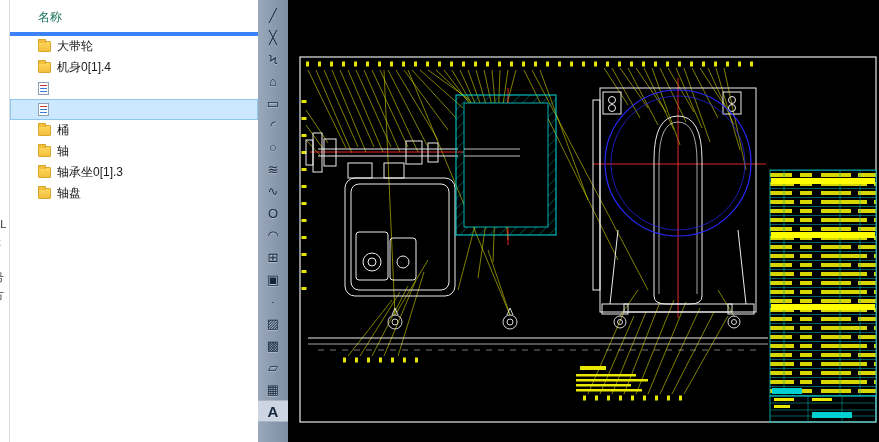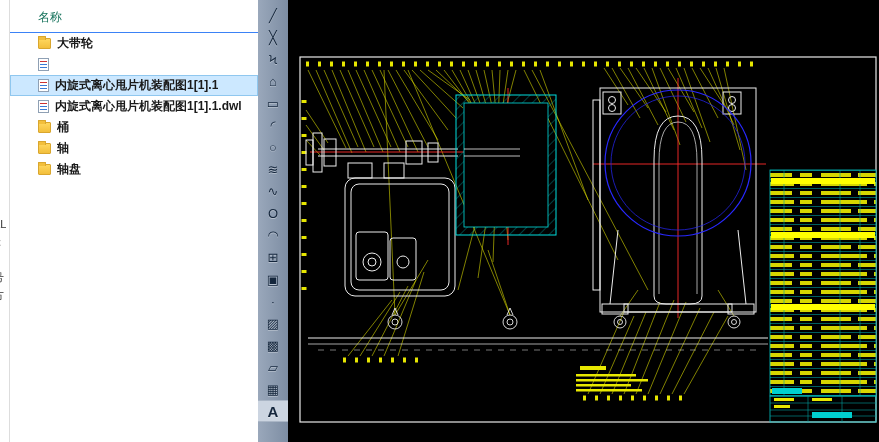--- a/index.html
+++ b/index.html
@@ -5,23 +5,23 @@
   * { margin:0; padding:0; box-sizing:border-box; }
   body { width:879px; height:442px; overflow:hidden; font-family:"Liberation Sans","DejaVu Sans",sans-serif; background:#000; }
   .app { display:flex; width:879px; height:442px; }
 
   
   .left-strip { width:10px; background:#fff; border-right:1px solid #ddd; position:relative; overflow:hidden; flex:0 0 10px; }
   .left-strip span { position:absolute; left:-7px; font-size:11px; color:#333; white-space:nowrap; }
 
   
   .file-panel { width:248px; flex:0 0 248px; background:#fff; overflow:hidden; }
-  .panel-header { padding:9px 0 6px 28px; font-size:12px; color:#17735c; border-bottom:1px solid #3b82f6; }
+  .panel-header { padding:9px 0 6px 28px; font-size:12px; color:#17735c; border-bottom:4px solid #3b82f6; }
   .file-list { list-style:none; }
-  .file-row { height:21px; display:flex; align-items:center; padding-left:28px; font-size:12px; color:#1a1a1a; white-space:nowrap; overflow:hidden; cursor:default;font-weight:bold; }
+  .file-row { height:21px; display:flex; align-items:center; padding-left:28px; font-size:12px; color:#1a1a1a; white-space:nowrap; overflow:hidden; cursor:default; }
   .file-row.selected { background:#cce8ff; outline:1px solid #8fc7ef; outline-offset:-1px; }
   .ic { margin-right:6px; flex:0 0 auto; }
   .icon-folder { width:13px; height:11px; background:linear-gradient(#ffd75e,#f2bf3c); border:1px solid #d9a62e; border-radius:1px; position:relative; }
   .icon-folder::before { content:""; position:absolute; top:-3px; left:-1px; width:6px; height:3px; background:#f2bf3c; border:1px solid #d9a62e; border-bottom:none; border-radius:1px 1px 0 0; }
   .icon-file { width:11px; height:13px; background:#fff; border:1px solid #8fa0b4; position:relative; }
   .icon-file::before { content:""; position:absolute; top:2px; left:1px; right:1px; height:1px; background:#c33; box-shadow:0 3px 0 #3a7bd5, 0 6px 0 #3a7bd5; }
   .file-label { overflow:hidden; text-overflow:clip; }
 
   
   .toolbar { width:30px; flex:0 0 30px; background:linear-gradient(to right,#9aa8bb,#7d8da3); display:flex; flex-direction:column; padding-top:4px; }
@@ -45,37 +45,40 @@
   </div>
 
   <div class="file-panel">
     <div class="panel-header">名称</div>
     <ul class="file-list">
       <li class="file-row">
           <span class="ic icon-folder"></span>
           <span class="file-label">大带轮</span>
         </li>
       <li class="file-row">
+          <span class="ic icon-folder"></span>
+          <span class="file-label">机身0[1].4</span>
+        </li>
+      <li class="file-row">
           <span class="ic icon-file"></span>
         </li>
       <li class="file-row selected">
           <span class="ic icon-file"></span>
-          <span class="file-label">内旋式离心甩片机装配图1[1].1</span>
-        </li>
-      <li class="file-row">
-          <span class="ic icon-file"></span>
-          <span class="file-label">内旋式离心甩片机装配图1[1].1.dwl</span>
         </li>
       <li class="file-row">
           <span class="ic icon-folder"></span>
           <span class="file-label">桶</span>
         </li>
       <li class="file-row">
           <span class="ic icon-folder"></span>
           <span class="file-label">轴</span>
+        </li>
+      <li class="file-row">
+          <span class="ic icon-folder"></span>
+          <span class="file-label">轴承坐0[1].3</span>
         </li>
       <li class="file-row">
           <span class="ic icon-folder"></span>
           <span class="file-label">轴盘</span>
         </li>
     </ul>
   </div>
 
   <div class="toolbar">
     <div class="tool">╱</div>

